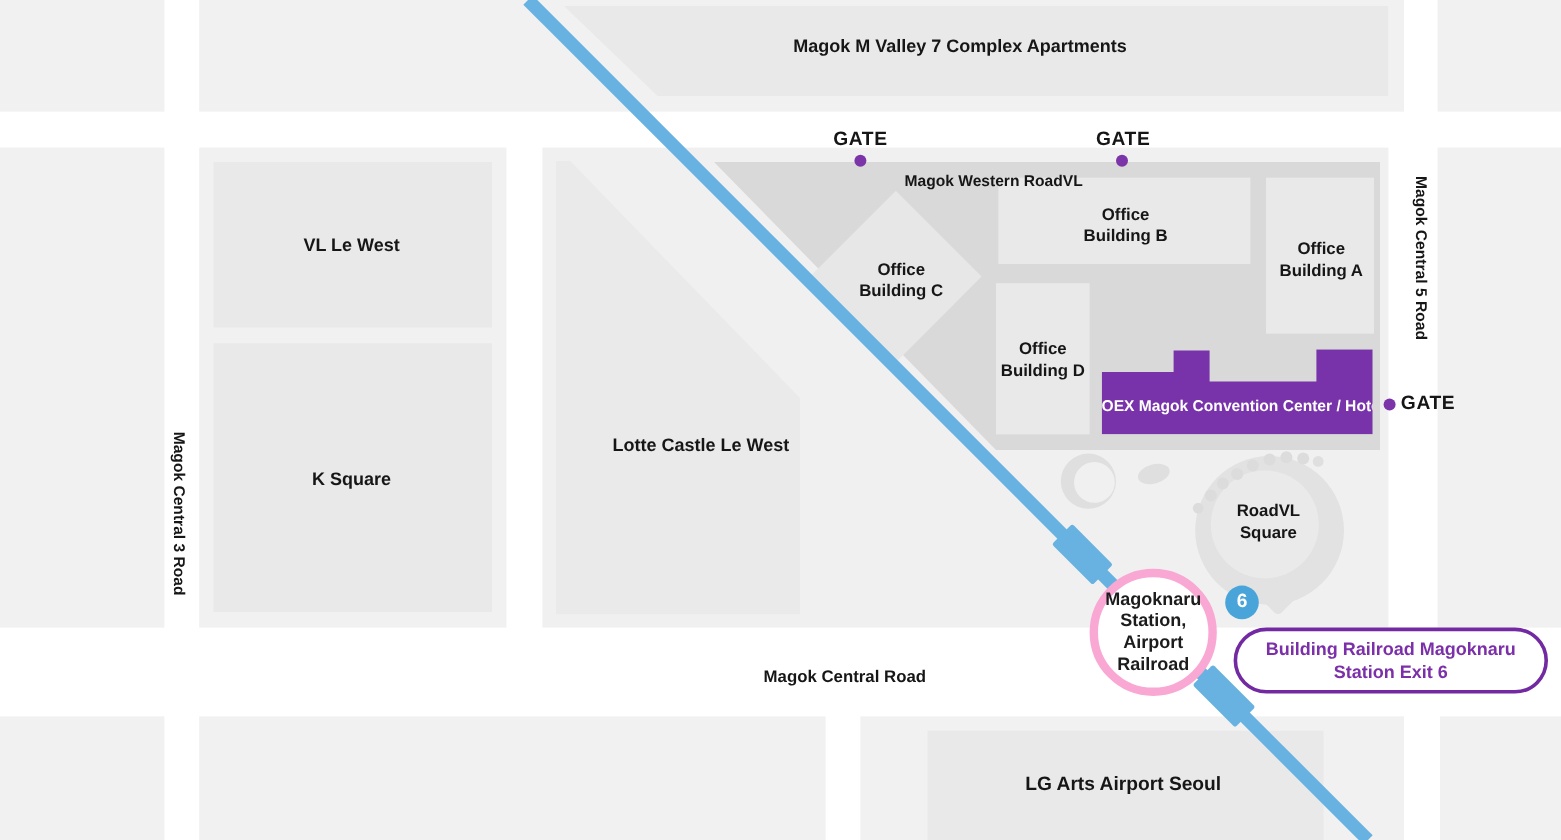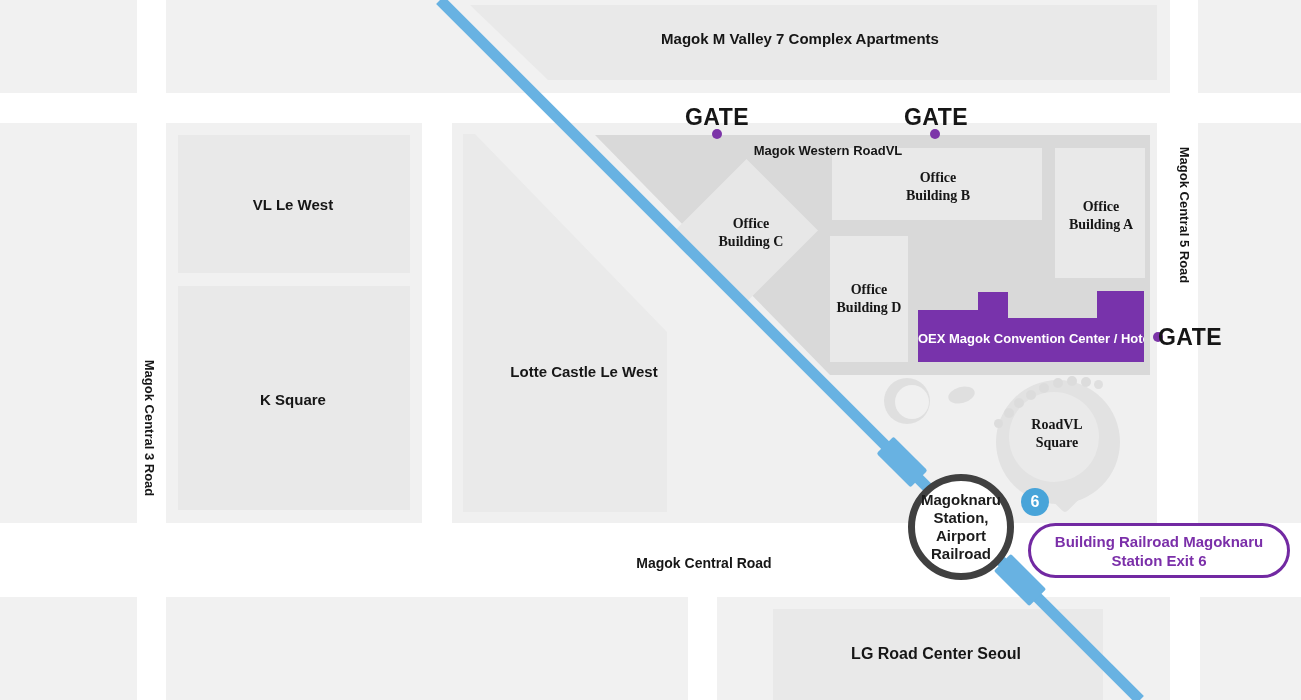--- a/index.html
+++ b/index.html
@@ -3,30 +3,30 @@
 <meta charset="utf-8">
 <style>
   html,body{margin:0;padding:0;}
   body{background:#ffffff;font-family:"Liberation Sans",sans-serif;}
   #map{position:relative;width:1301px;height:700px;overflow:hidden;background:#ffffff;}
   .blk{position:absolute;background:#f1f1f1;}
   .inner{background:#e9e9e9;}
   .dark{background:#d9d9d9;}
   .lbl{position:absolute;font-weight:700;color:#161616;transform:translate(-50%,-50%);
        text-align:center;white-space:nowrap;z-index:30;font-size:15px;line-height:18px;}
-  .lbl .ln{display:block;font-family:Liberation Serif, serif;}
+  .lbl .ln{display:block;}
   .lbl-v{transform:translate(-50%,-50%) rotate(90deg);font-size:13px;}
   .road-lbl{font-size:13px;}
-  .gate{font-size:23px;letter-spacing:.5px;}
+  .gate{font-size:16px;letter-spacing:.5px;}
   .dot{position:absolute;width:10px;height:10px;border-radius:50%;background:#7c35a8;
        transform:translate(-50%,-50%);z-index:30;}
   .deco{position:absolute;border-radius:50%;background:#dfdfdf;}
   svg.rail{position:absolute;left:0;top:0;z-index:20;}
   #station-circle{position:absolute;left:908px;top:474px;width:92px;height:92px;background:#ffffff;
-       border:7px solid #404040;border-radius:50%;z-index:25;display:flex;align-items:center;
+       border:7px solid #f9a8d4;border-radius:50%;z-index:25;display:flex;align-items:center;
        justify-content:center;}
   #station-circle .txt{font-weight:700;font-size:15px;line-height:18px;color:#1c1c1c;text-align:center;}
   #exit-badge{position:absolute;left:1021px;top:488px;width:28px;height:28px;border-radius:50%;
        background:#48a4d9;color:#ffffff;font-weight:700;font-size:16px;display:flex;align-items:center;
        justify-content:center;z-index:26;}
   #exit-box{position:absolute;left:1028px;top:523px;width:256px;height:49px;background:#ffffff;
        border:3px solid #7229a2;border-radius:28px;z-index:26;display:flex;flex-direction:column;
        align-items:center;justify-content:center;}
   #exit-box .ln{display:block;color:#7b2fa9;font-weight:700;font-size:15px;line-height:19px;
        text-align:center;white-space:nowrap;}
@@ -111,21 +111,21 @@
   </div>
 
   <div class="dot" style="left:717px;top:134px;"></div>
   <div class="dot" style="left:935px;top:134px;"></div>
   <div class="dot" style="left:1158px;top:337px;"></div>
 
   <div class="lbl" style="left:800px;top:39px;">Magok M Valley 7 Complex Apartments</div>
   <div class="lbl" style="left:293px;top:205px;">VL Le West</div>
   <div class="lbl" style="left:293px;top:400px;">K Square</div>
   <div class="lbl" style="left:553px;top:372px;margin-left:31px;">Lotte Castle Le West</div>
-  <div class="lbl" style="left:936px;top:654px;font-size:16px;">LG Road Center Seoul</div>
+  <div class="lbl" style="left:936px;top:654px;font-size:16px;">LG Arts Airport Seoul</div>
 
   <div class="lbl" style="left:938px;top:187px;font-size:14px;">
     <span class="ln">Office</span>
     <span class="ln">Building B</span>
   </div>
   <div class="lbl" style="left:1101px;top:216px;font-size:14px;">
     <span class="ln">Office</span>
     <span class="ln">Building A</span>
   </div>
   <div class="lbl" style="left:751px;top:233px;font-size:14px;">

